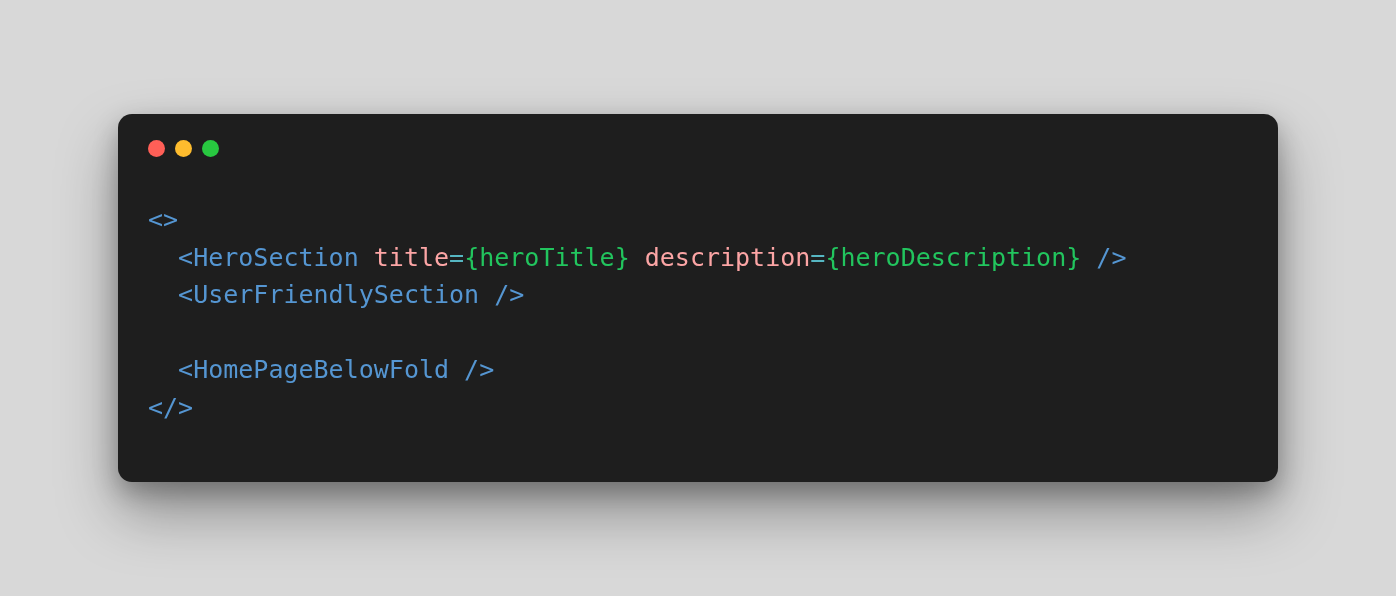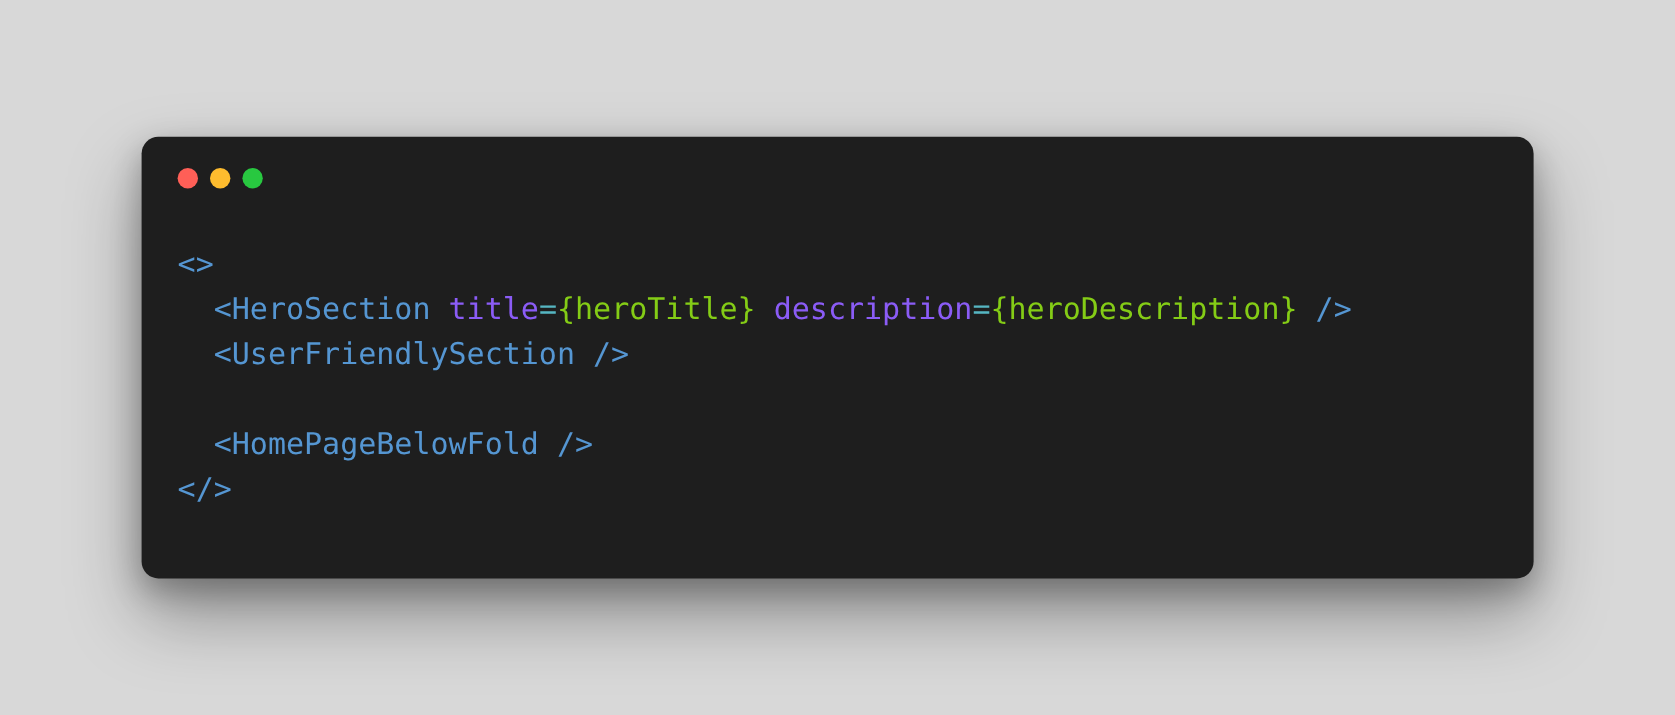--- a/index.html
+++ b/index.html
@@ -45,22 +45,22 @@
     
     .code {
       padding: 44px 30px 10px 30px;
       font-size: 25px;
       line-height: 1.5;
       color: #abb2bf;
       white-space: pre;
     }
     
     .tag-bracket { color: #5596d2; }
-    .attr-name { color: #8b5cf6; }
-    .attr-expr { color: #84cc16; }
+    .attr-name { color: #fca5a5; }
+    .attr-expr { color: #22c55e; }
     .operator { color: #56b6c2; }
   </style>
 </head>
 <body>
 
 <div class="window">
   <div class="titlebar">
     <div class="traffic-light red"></div>
     <div class="traffic-light yellow"></div>
     <div class="traffic-light green"></div>

